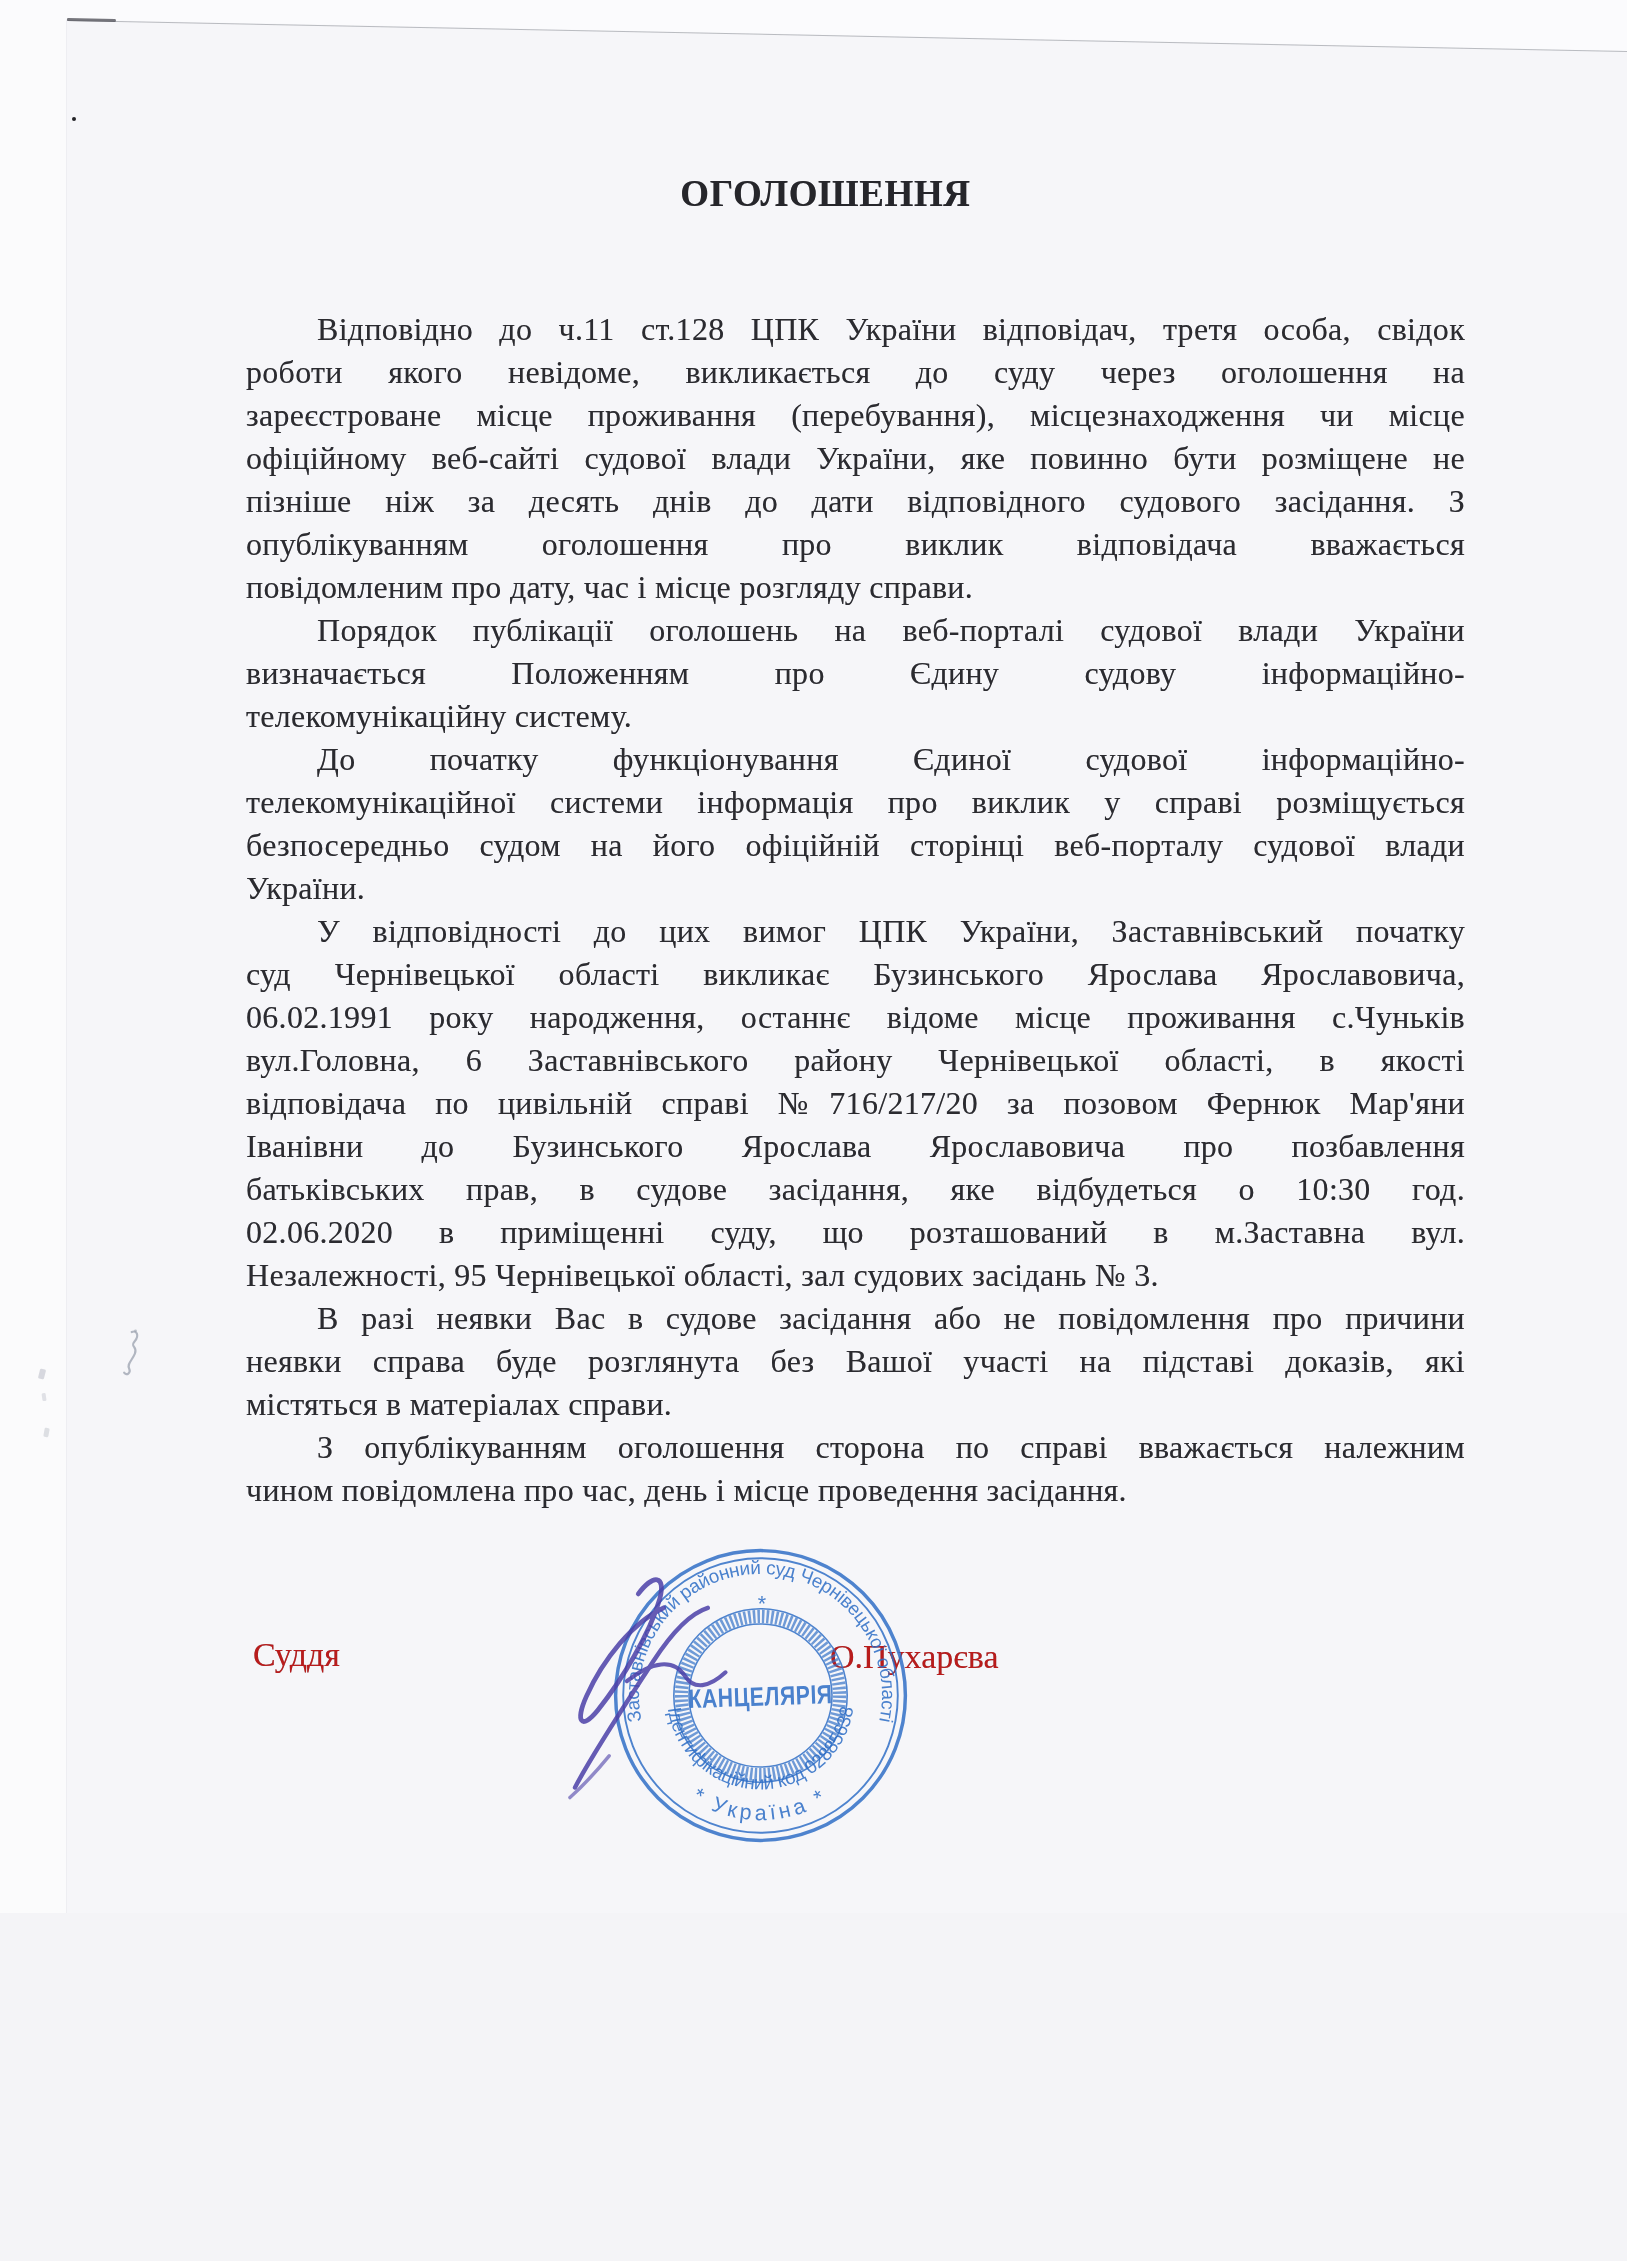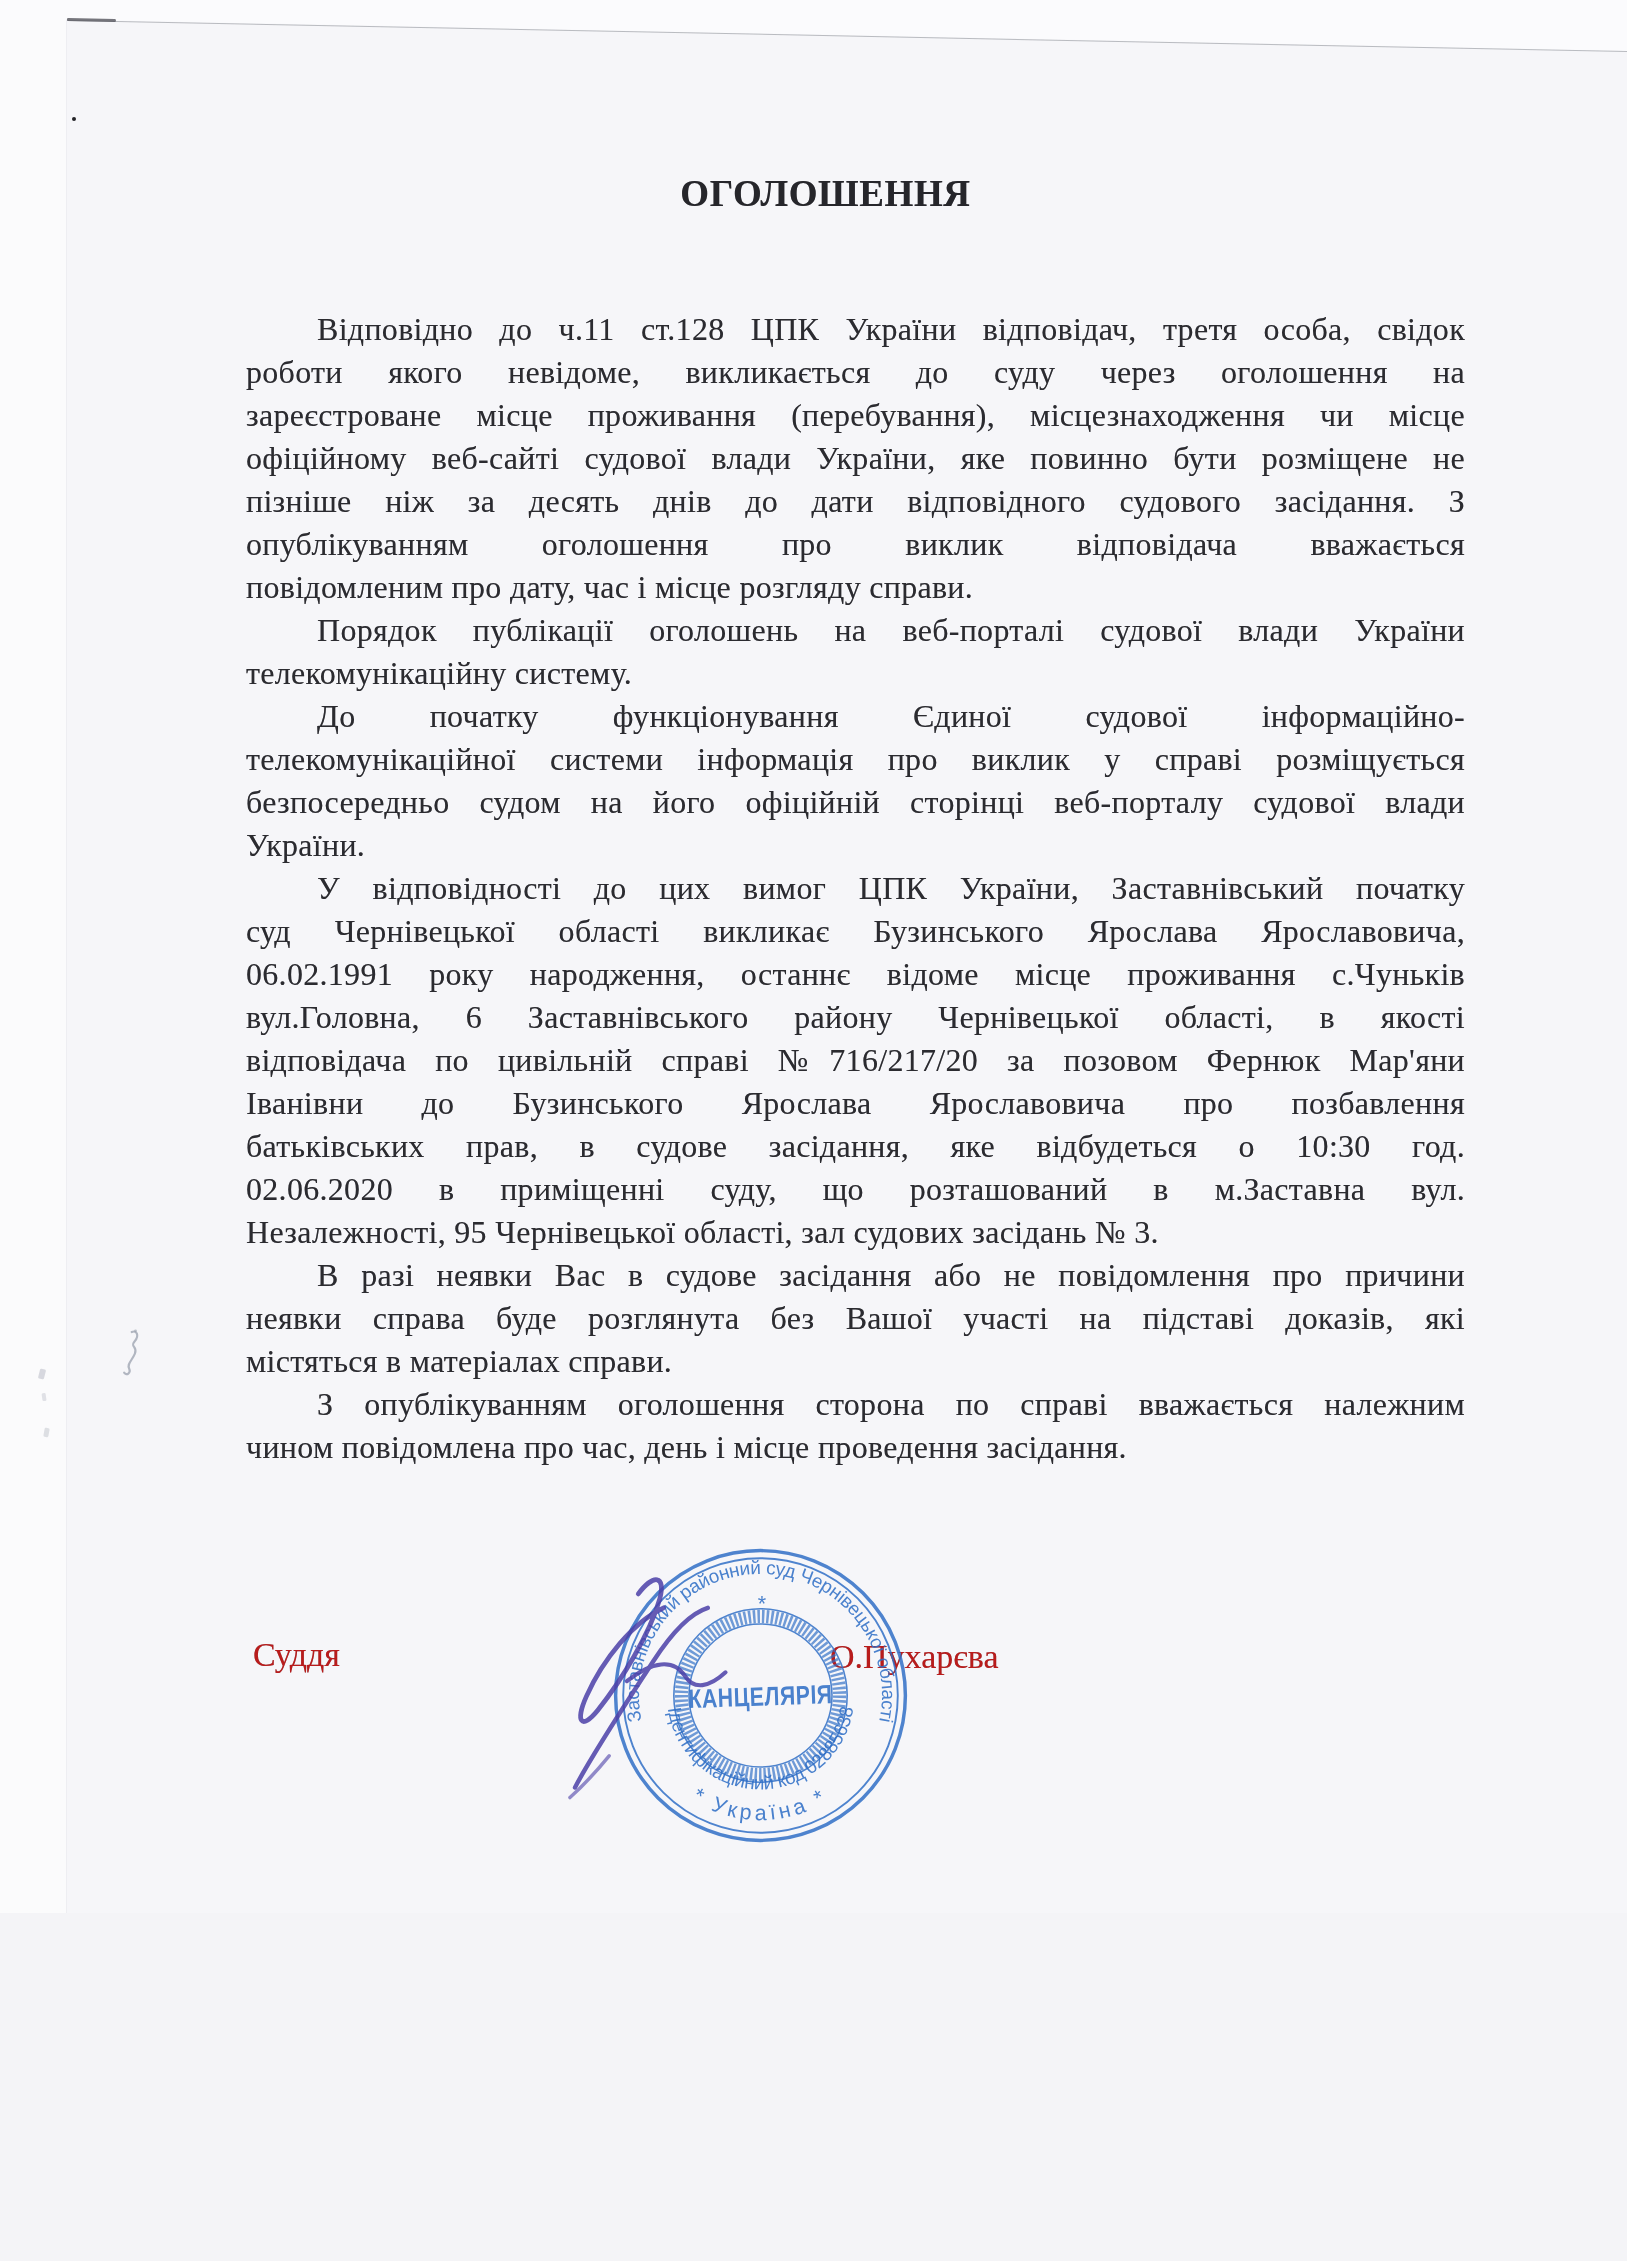--- a/index.html
+++ b/index.html
@@ -58,20 +58,21 @@
   <div class="textblock">
     <div class="line just indent">Відповідно до ч.11 ст.128 ЦПК України відповідач, третя особа, свідок</div>
     <div class="line just">роботи якого невідоме, викликається до суду через оголошення на</div>
     <div class="line just">зареєстроване місце проживання (перебування), місцезнаходження чи місце</div>
     <div class="line just">офіційному веб-сайті судової влади України, яке повинно бути розміщене не</div>
     <div class="line just">пізніше ніж за десять днів до дати відповідного судового засідання. З</div>
     <div class="line just">опублікуванням оголошення про виклик відповідача вважається</div>
     <div class="line last">повідомленим про дату, час і місце розгляду справи.</div>
 
     <div class="line just indent">Порядок публікації оголошень на веб-порталі судової влади України</div>
+    <div class="line just">визначається Положенням про Єдину судову інформаційно-</div>
     <div class="line last">телекомунікаційну систему.</div>
 
     <div class="line just indent">До початку функціонування Єдиної судової інформаційно-</div>
     <div class="line just">телекомунікаційної системи інформація про виклик у справі розміщується</div>
     <div class="line just">безпосередньо судом на його офіційній сторінці веб-порталу судової влади</div>
     <div class="line last">України.</div>
 
     <div class="line just indent">У відповідності до цих вимог ЦПК України, Заставнівський початку</div>
     <div class="line just">суд Чернівецької області викликає Бузинського Ярослава Ярославовича,</div>
     <div class="line just">06.02.1991 року народження, останнє відоме місце проживання с.Чуньків</div>

